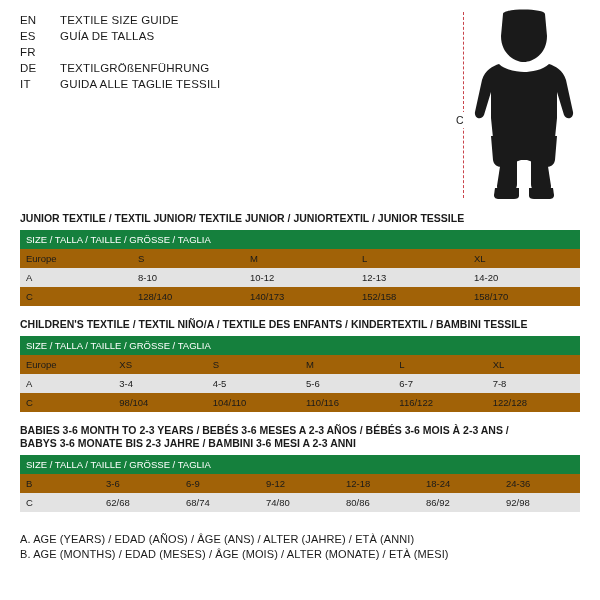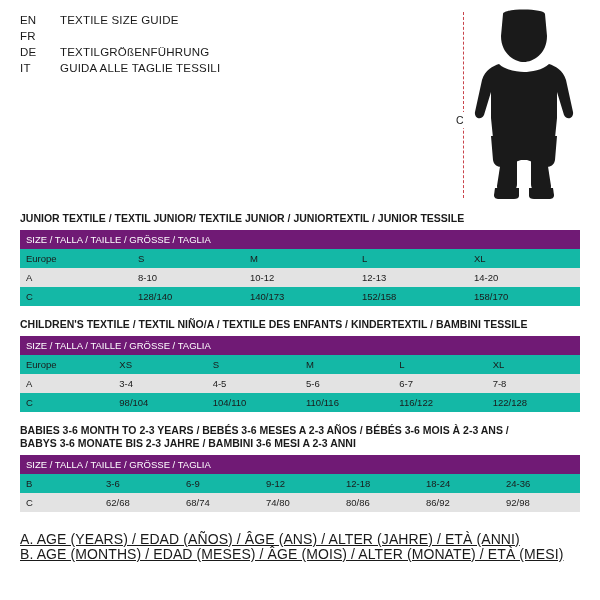--- a/index.html
+++ b/index.html
@@ -96,57 +96,60 @@
     table-layout: fixed;
   }
   table.size-table td {
     font-size: 9.5px;
     color: #1a1a1a;
     padding: 3px 0 3px 6px;
     height: 13px;
     vertical-align: middle;
   }
   tr.head-row td {
-    background: #701a75;
+    background: #15803d;
     color: #ffffff;
     font-size: 9.5px;
     font-weight: normal;
   }
   tr.shade td {
     background: #e3e3e3;
   }
   tr.plain td {
-    background: #14b8a6;
+    background: #a16207;
   }
   .label-col { width: 66px; }
 
   
   .legend {
     position: absolute;
     left: 20px;
     top: 532px;
     width: 560px;
   }
   .legend div {
-    font-size: 14px;
+    font-size: 11px;
     color: #1a1a1a;
     line-height: 15px;
     letter-spacing: 0.1px;
-    text-decoration: underline;
   }
 </style>
 </head>
 <body>
 
 <div class="page">
 
   <div class="header">
     <div class="header-row">
       <div class="lang-code">EN</div>
       <div class="lang-title">TEXTILE SIZE GUIDE</div>
+    </div>
+    <div class="header-row">
+      <div class="lang-code">ES</div>
+      <div class="lang-title">GUÍA DE TALLAS</div>
     </div>
     <div class="header-row">
       <div class="lang-code">FR</div>
     </div>
     <div class="header-row">
       <div class="lang-code">DE</div>
       <div class="lang-title">TEXTILGRÖßENFÜHRUNG</div>
     </div>
     <div class="header-row">
       <div class="lang-code">IT</div>

